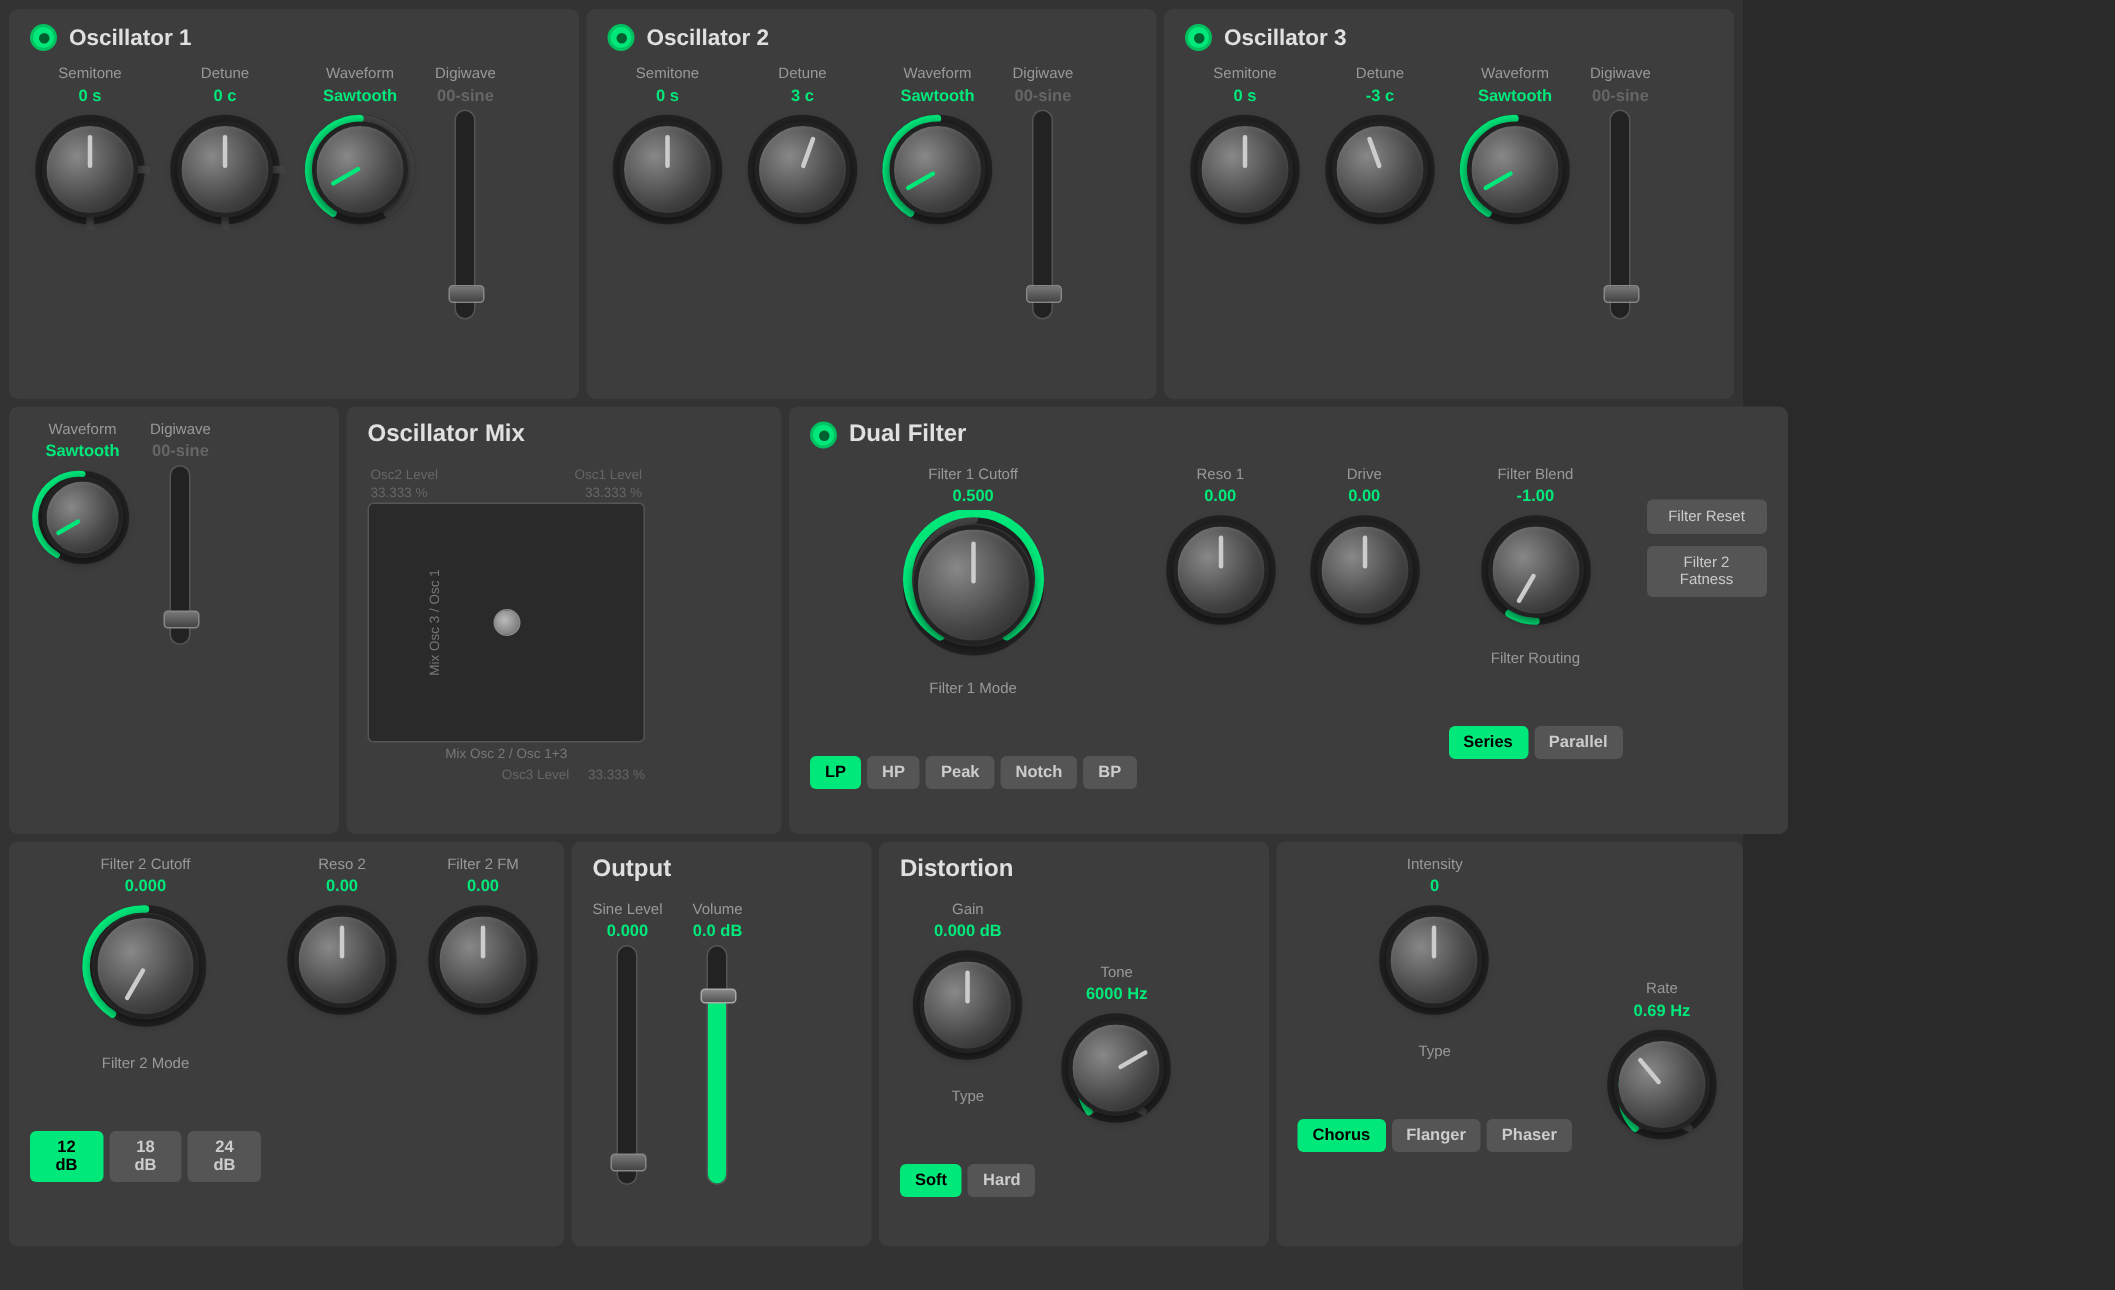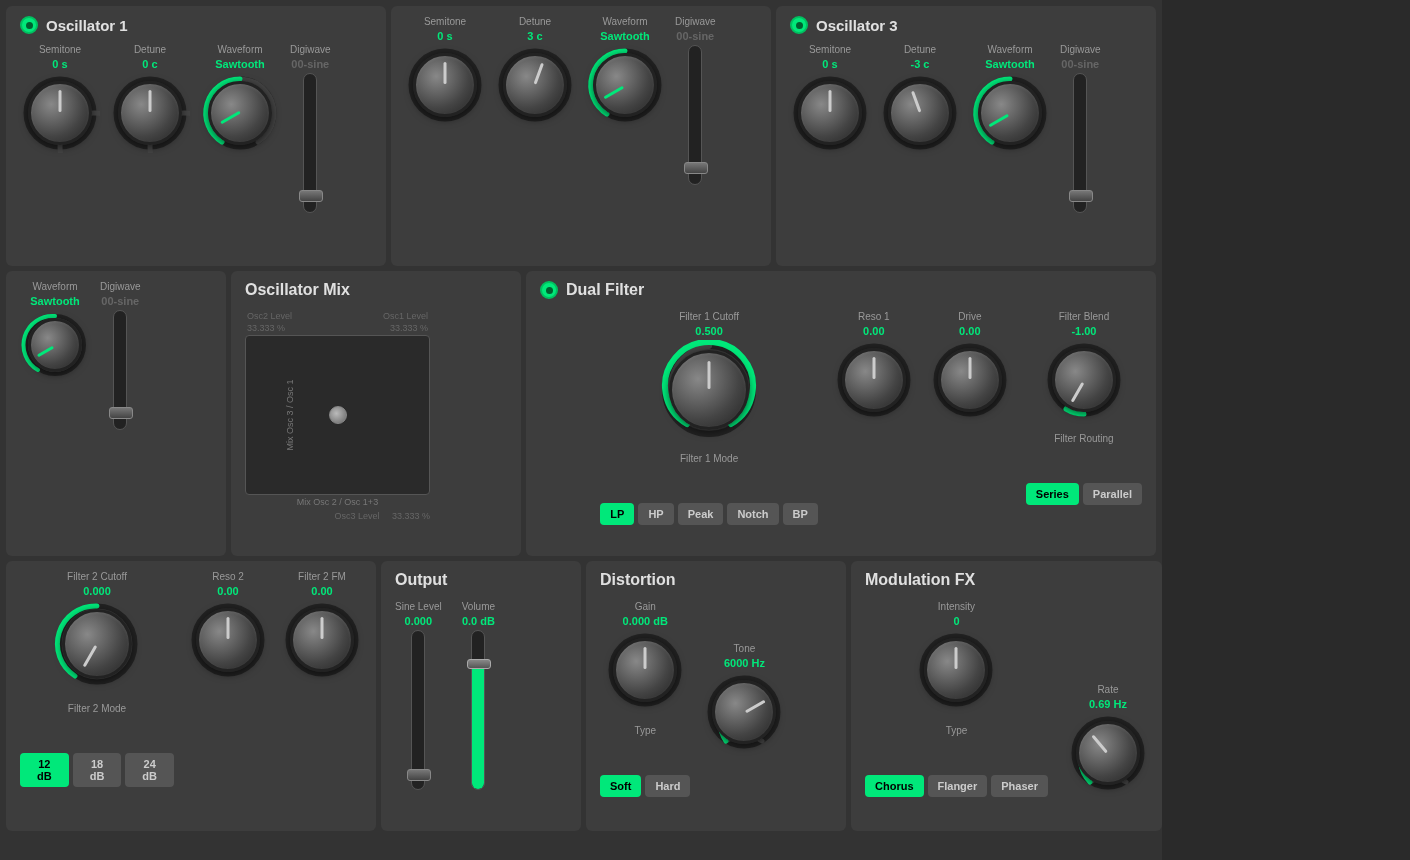--- a/index.html
+++ b/index.html
@@ -293,20 +293,24 @@
           <span class="knob-label">Digiwave</span>
           <span class="knob-value dim">00-sine</span>
           <div class="slider-track" style="height:140px;">
             <div class="slider-thumb" style="bottom:10px;"></div>
           </div>
         </div>
       </div>
     </div>
 
     <div class="panel osc-panel">
+      <div class="panel-title">
+        <div class="power-btn"></div>
+        <span>Oscillator 2</span>
+      </div>
       <div class="knob-row">
         <div class="knob-group">
           <span class="knob-label">Semitone</span>
           <span class="knob-value">0 s</span>
           <div class="knob-wrapper-svg">
             <svg width="80" height="80">
               <circle cx="40" cy="40" r="34" fill="none" stroke="#222" stroke-width="5"></circle>
             </svg>
             <div class="knob-inner" style="width:64px;height:64px;top:8px;left:8px;">
               <div style="width:3px;height:22px;background:#ccc;position:absolute;left:50%;transform:translateX(-50%);top:6px;border-radius:2px;"></div>
@@ -527,20 +531,24 @@
             </div>
           </div>
 
           <span class="knob-label" style="margin-top:6px;">Filter Routing</span>
           <div class="btn-group">
             <button class="btn active">Series</button>
             <button class="btn">Parallel</button>
           </div>
         </div>
 
+        <div style="display:flex;flex-direction:column;gap:8px;margin-top:22px;">
+          <button class="side-btn">Filter Reset</button>
+          <button class="side-btn">Filter 2<br>Fatness</button>
+        </div>
       </div>
     </div>
   </div>
 
   <div class="bottom-row">
 
     <div class="panel" style="width:370px;flex-shrink:0;">
       <div style="display:flex;gap:14px;align-items:flex-start;">
 
         <div class="knob-group">
@@ -651,21 +659,20 @@
             </svg>
             <div class="knob-inner" style="width:64px;height:64px;top:8px;left:8px;">
               <div style="width:3px;height:22px;background:#ccc;position:absolute;left:50%;top:6px;border-radius:2px;transform-origin:50% calc(100% + 2px);transform:translateX(-50%) rotate(60deg);"></div>
             </div>
           </div>
         </div>
       </div>
     </div>
 
     <div class="panel" style="flex:1;">
-      <div class="section-title">Modulation FX</div>
       <div style="display:flex;gap:20px;align-items:flex-end;">
 
         <div class="knob-group">
           <span class="knob-label">Intensity</span>
           <span class="knob-value">0</span>
           <div class="knob-wrapper-svg">
             <svg width="80" height="80">
               <circle cx="40" cy="40" r="34" fill="none" stroke="#222" stroke-width="5"></circle>
             </svg>
             <div class="knob-inner" style="width:64px;height:64px;top:8px;left:8px;">

